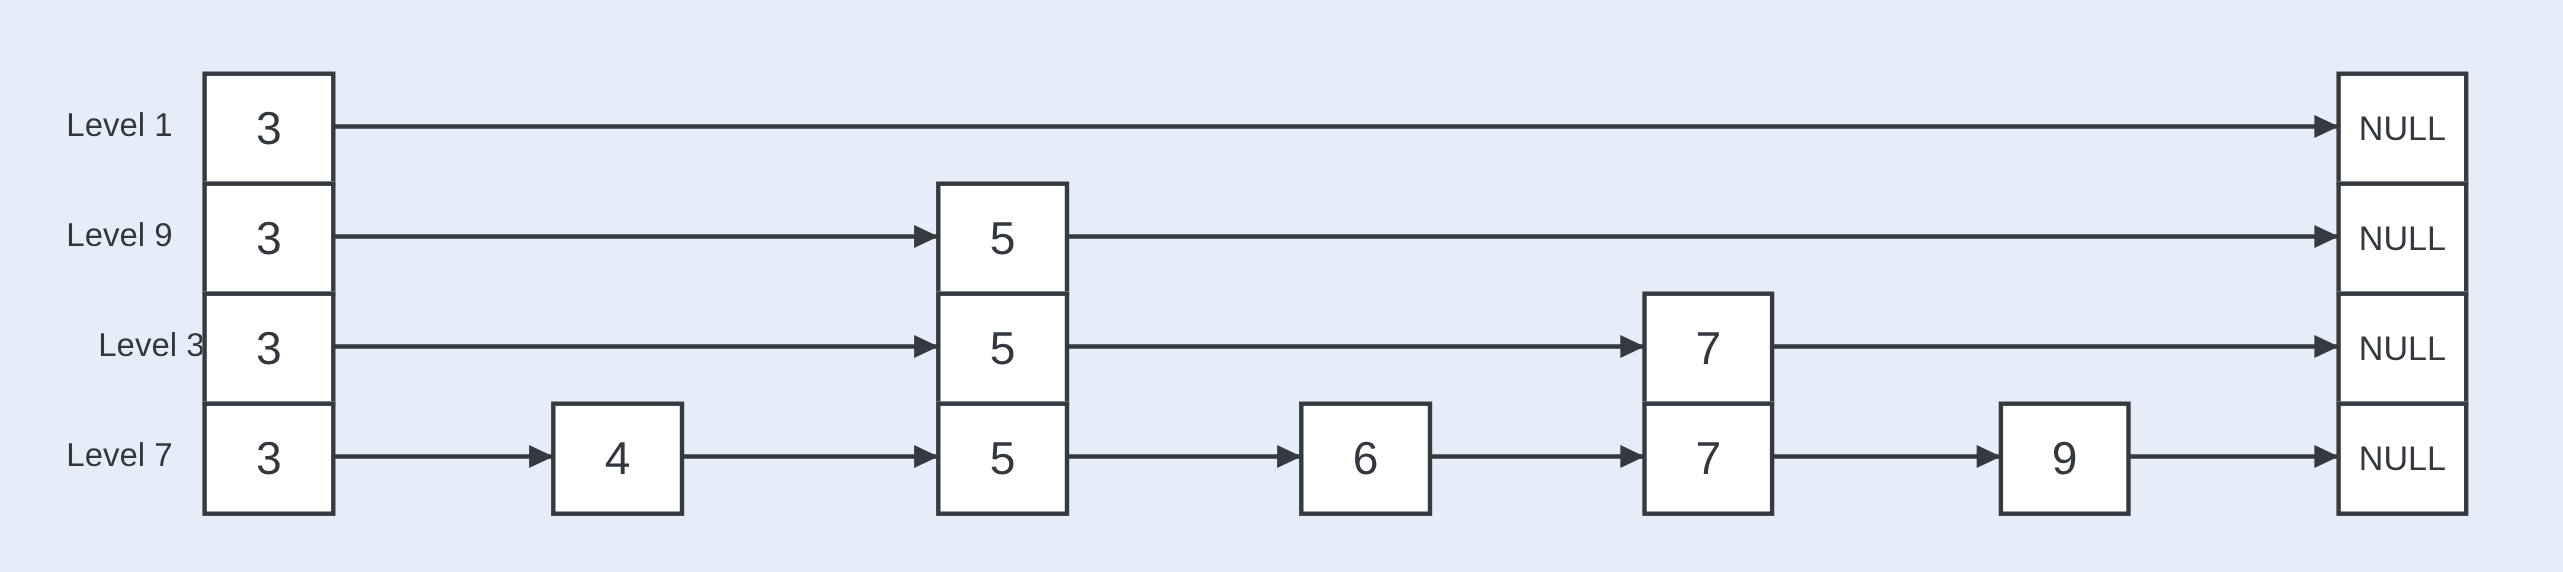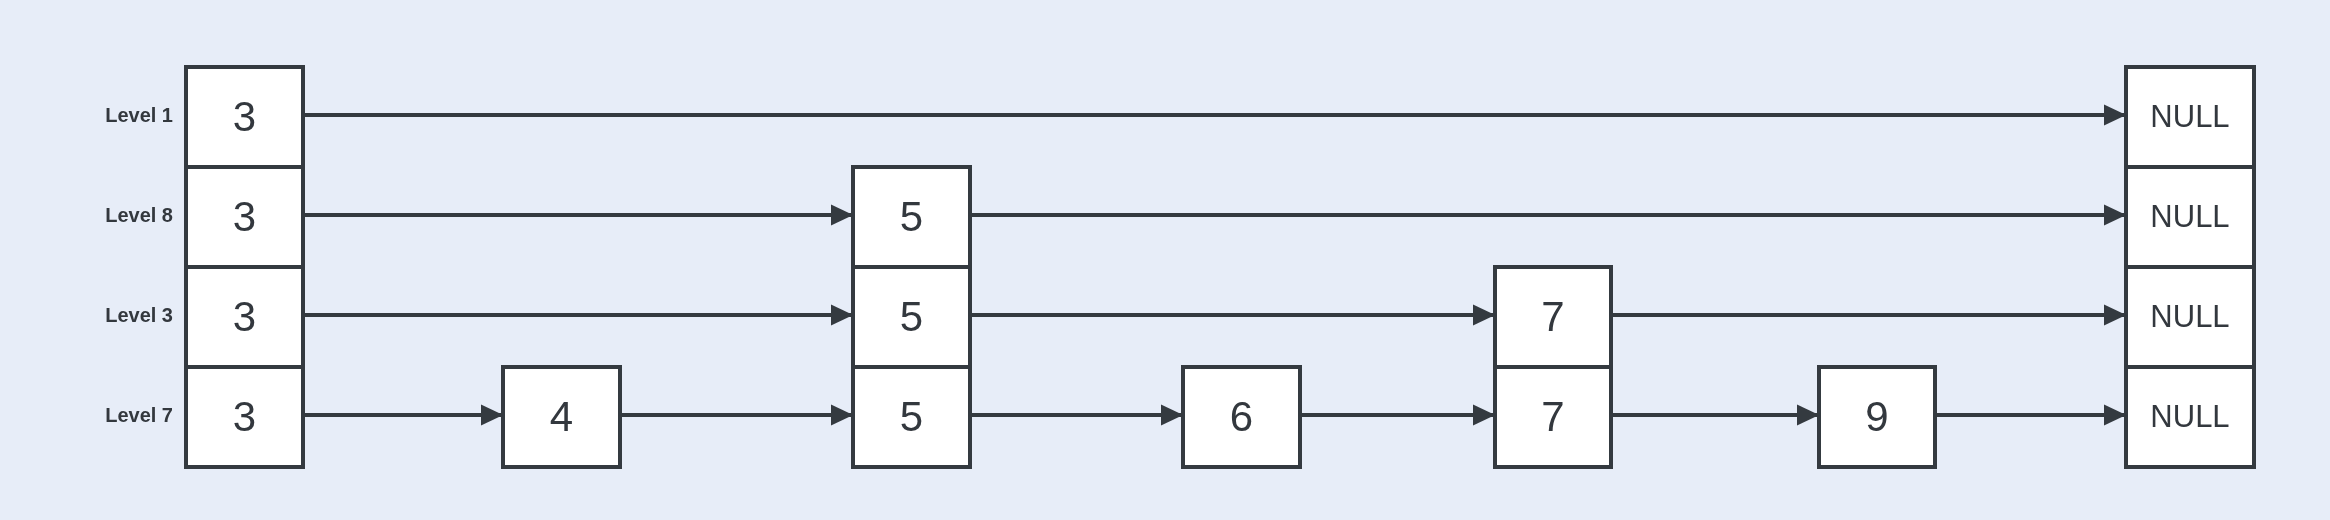--- a/index.html
+++ b/index.html
@@ -5,28 +5,27 @@
   html, body { margin: 0; padding: 0; }
   body { font-family: "Liberation Sans", sans-serif; }
   .stage {
     position: relative;
     width: 2330px;
     height: 520px;
     overflow: hidden;
   }
   .level-label {
     position: absolute;
-    left: 16px;
+    left: 0;
     width: 157px;
     text-align: right;
-    font-size: 20px;
+    font-size: 30px;
     line-height: 44px;
     height: 44px;
     white-space: nowrap;
-    font-weight: bold;
   }
   .node {
     position: absolute;
   }
   .node-cell {
     position: absolute;
     left: 0;
     right: 0;
     box-sizing: border-box;
     display: flex;
@@ -38,22 +37,22 @@
     left: 0;
     top: 0;
   }
 </style>
 </head>
 <body style="background: rgb(231, 237, 248);">
 
 <div class="stage" style="background: rgb(231, 237, 248); color: rgb(51, 56, 62);">
   <div>
       <div class="level-label" style="top: 93px;">Level 1</div>
-      <div class="level-label" style="top: 193px;">Level 8</div>
-      <div class="level-label" style="top: 293px;">Level 3</div>
+      <div class="level-label" style="top: 193px;">Level 9</div>
+      <div class="level-label" style="top: 293px; padding-left: 29px;">Level 3</div>
       <div class="level-label" style="top: 393px;">Level 7</div>
     </div>
   <div>
       <div class="node" style="left: 184px; top: 65px; width: 121px; height: 404px;">
         <div class="node-cell" style="top: 0px; height: 104px; border: 4px solid rgb(52, 58, 64); background: rgb(255, 255, 255); font-size: 42px;">3</div>
         <div class="node-cell" style="top: 100px; height: 104px; border: 4px solid rgb(52, 58, 64); background: rgb(255, 255, 255); font-size: 42px;">3</div>
         <div class="node-cell" style="top: 200px; height: 104px; border: 4px solid rgb(52, 58, 64); background: rgb(255, 255, 255); font-size: 42px;">3</div>
         <div class="node-cell" style="top: 300px; height: 104px; border: 4px solid rgb(52, 58, 64); background: rgb(255, 255, 255); font-size: 42px;">3</div>
       </div>
       <div class="node" style="left: 501px; top: 365px; width: 121px; height: 104px;">
@@ -67,21 +66,21 @@
       <div class="node" style="left: 1181px; top: 365px; width: 121px; height: 104px;">
         <div class="node-cell" style="top: 0px; height: 104px; border: 4px solid rgb(52, 58, 64); background: rgb(255, 255, 255); font-size: 42px;">6</div>
       </div>
       <div class="node" style="left: 1493px; top: 265px; width: 120px; height: 204px;">
         <div class="node-cell" style="top: 0px; height: 104px; border: 4px solid rgb(52, 58, 64); background: rgb(255, 255, 255); font-size: 42px;">7</div>
         <div class="node-cell" style="top: 100px; height: 104px; border: 4px solid rgb(52, 58, 64); background: rgb(255, 255, 255); font-size: 42px;">7</div>
       </div>
       <div class="node" style="left: 1817px; top: 365px; width: 120px; height: 104px;">
         <div class="node-cell" style="top: 0px; height: 104px; border: 4px solid rgb(52, 58, 64); background: rgb(255, 255, 255); font-size: 42px;">9</div>
       </div>
-      <div class="node" style="left: 2124px; top: 65px; width: 132px; height: 404px;">
+      <div class="node" style="left: 2124px; top: 65px; width: 120px; height: 404px;">
         <div class="node-cell" style="top: 0px; height: 104px; border: 4px solid rgb(52, 58, 64); background: rgb(255, 255, 255); font-size: 31px;">NULL</div>
         <div class="node-cell" style="top: 100px; height: 104px; border: 4px solid rgb(52, 58, 64); background: rgb(255, 255, 255); font-size: 31px;">NULL</div>
         <div class="node-cell" style="top: 200px; height: 104px; border: 4px solid rgb(52, 58, 64); background: rgb(255, 255, 255); font-size: 31px;">NULL</div>
         <div class="node-cell" style="top: 300px; height: 104px; border: 4px solid rgb(52, 58, 64); background: rgb(255, 255, 255); font-size: 31px;">NULL</div>
       </div>
     </div>
   <svg class="arrows-layer" width="2330" height="520" viewBox="0 0 2330 520" xmlns="http://www.w3.org/2000/svg">
     <defs>
       <marker id="arrowhead" viewBox="0 0 12 12" refX="10.5" refY="6" markerWidth="7" markerHeight="7" orient="auto" markerUnits="strokeWidth">
         <path d="M1.5,1.5 L11,6 L1.5,10.5 Z" fill="#343a40"></path>

